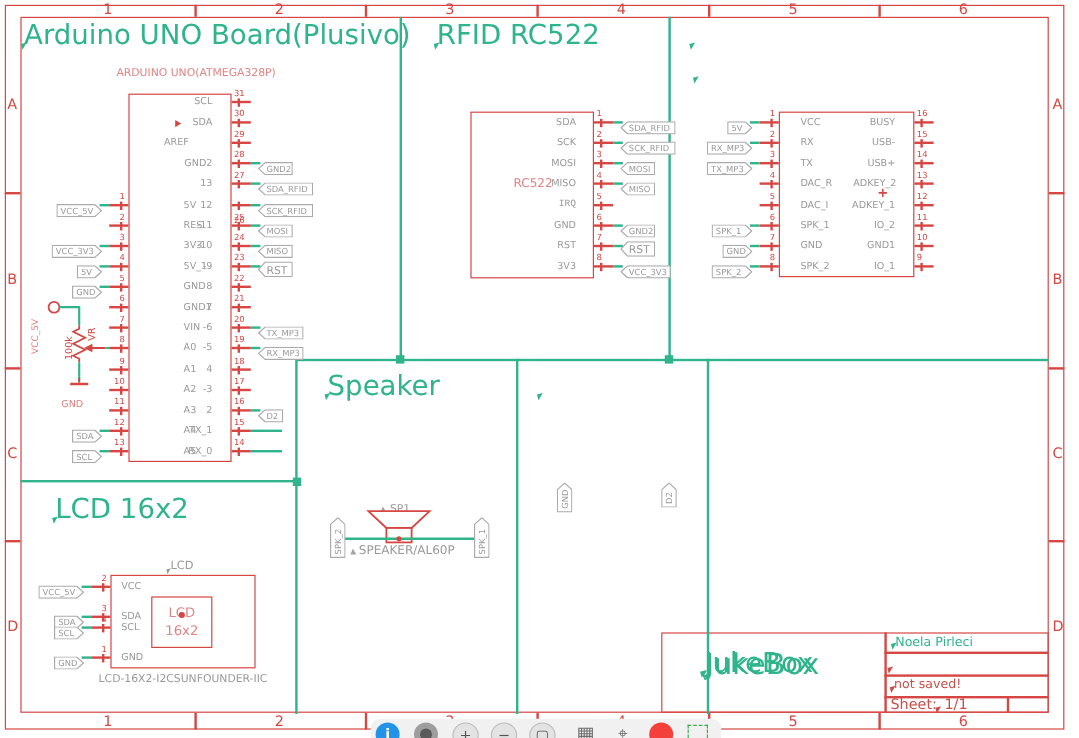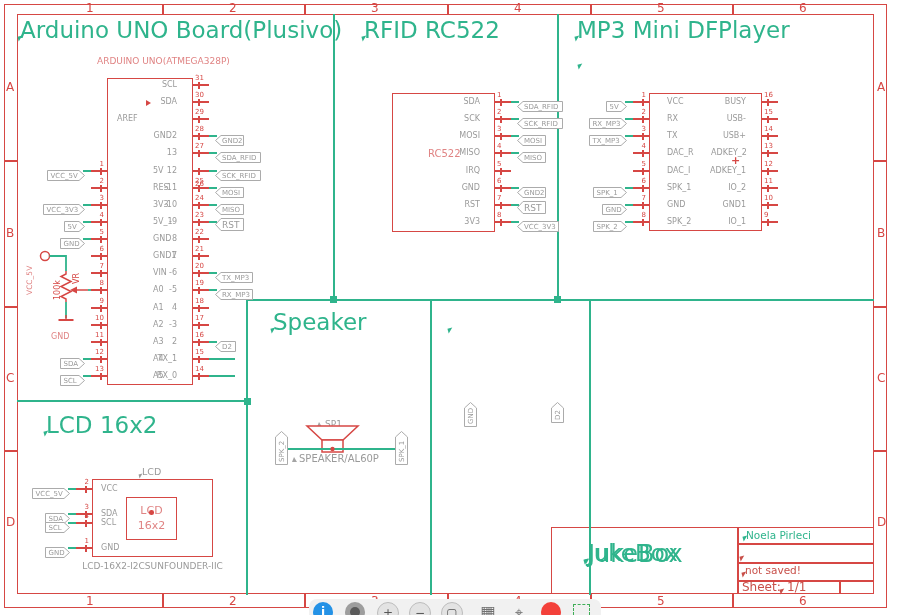--- a/index.html
+++ b/index.html
@@ -113,21 +113,20 @@
     <div class="abs gbg" style="left: 430px; top: 299px; width: 2px; height: 296px;"></div>
     <div class="abs gbg" style="left: 589px; top: 299px; width: 2px; height: 296px;"></div>
     <div class="abs gbg" style="left: 17px; top: 400px; width: 230px; height: 2px;"></div>
     <div class="abs gbg" style="left: 330px; top: 296px; width: 7px; height: 7px;"></div>
     <div class="abs gbg" style="left: 554px; top: 296px; width: 7px; height: 7px;"></div>
     <div class="abs gbg" style="left: 243.5px; top: 397.5px; width: 7px; height: 7px;"></div>
     <div class="abs title" style="left: 20px; top: 18px;">Arduino UNO Board(Plusivo)</div>
     <div class="abs anch" style="left: 18px; top: 36px;"></div>
     <div class="abs title" style="left: 364px; top: 18px;">RFID RC522</div>
     <div class="abs anch" style="left: 362px; top: 36px;"></div>
-    <div class="abs title" style="left: 577px; top: 18px;">MP3 Mini DFPlayer</div>
     <div class="abs anch" style="left: 575px; top: 36px;"></div>
     <div class="abs title" style="left: 273px; top: 310px;">Speaker</div>
     <div class="abs anch" style="left: 271px; top: 328px;"></div>
     <div class="abs anch" style="left: 448px; top: 328px;"></div>
     <div class="abs title" style="left: 46px; top: 413px;">LCD 16x2</div>
     <div class="abs anch" style="left: 44px; top: 431px;"></div>
     <div class="abs title" style="left: 587px; top: 541px;">JukeBox</div>
     <div class="abs anch" style="left: 585px; top: 559px;"></div>
     <div class="abs anch" style="left: 578px; top: 64px;"></div>
     <div class="abs ic-box" style="left: 107px; top: 78px; width: 86px; height: 307px;"></div>
@@ -218,21 +217,21 @@
     <div class="abs rbg" style="left: 198px; top: 81.5px; width: 1.5px; height: 7px;"></div>
     <div class="abs pin-num" style="left: 195px; top: 75px; width: 18px;">31</div>
     <div class="abs pin-name" style="left: 117px; top: 81px; width: 60px; text-align: right;">SCL</div>
     <div class="abs rbg" style="left: 193px; top: 101.25px; width: 16px; height: 1.5px;"></div>
     <div class="abs rbg" style="left: 198px; top: 98.5px; width: 1.5px; height: 7px;"></div>
     <div class="abs pin-num" style="left: 195px; top: 92px; width: 18px;">30</div>
     <div class="abs pin-name" style="left: 117px; top: 98px; width: 60px; text-align: right;">SDA</div>
     <div class="abs rbg" style="left: 193px; top: 118.25px; width: 16px; height: 1.5px;"></div>
     <div class="abs rbg" style="left: 198px; top: 115.5px; width: 1.5px; height: 7px;"></div>
     <div class="abs pin-num" style="left: 195px; top: 109px; width: 18px;">29</div>
-    <div class="abs pin-name" style="left: 117px; top: 115px; width: 60px; text-align: left;">AREF</div>
+    <div class="abs pin-name" style="left: 117px; top: 115px; width: 60px; text-align: center;">AREF</div>
     <div class="abs rbg" style="left: 193px; top: 135.25px; width: 16px; height: 1.5px;"></div>
     <div class="abs rbg" style="left: 198px; top: 132.5px; width: 1.5px; height: 7px;"></div>
     <div class="abs pin-num" style="left: 195px; top: 126px; width: 18px;">28</div>
     <div class="abs pin-name" style="left: 117px; top: 132px; width: 60px; text-align: right;">GND2</div>
     <div class="abs gbg" style="left: 209px; top: 135px; width: 8px; height: 2px;"></div>
     <div class="abs" style="left: 215px; top: 130.5px; width: 29px; height: 11px;"><svg width="29" height="11" xmlns="http://www.w3.org/2000/svg">
         <polygon points="0.5,5.5 6,0.5 28.5,0.5 28.5,10.5 6,10.5" fill="#ffffff" stroke="#ababab" stroke-width="1"></polygon>
         <text x="7" y="8" font-size="7" fill="#9a9a9a">GND2</text>
       </svg></div>
     <div class="abs rbg" style="left: 193px; top: 152.25px; width: 16px; height: 1.5px;"></div>
@@ -367,21 +366,21 @@
     <div class="abs pin-num" style="left: 497px; top: 143px; width: 18px;">4</div>
     <div class="abs pin-name" style="left: 420px; top: 149px; width: 60px; text-align: right;">MISO</div>
     <div class="abs gbg" style="left: 511px; top: 152px; width: 8px; height: 2px;"></div>
     <div class="abs" style="left: 517px; top: 147.5px; width: 29px; height: 11px;"><svg width="29" height="11" xmlns="http://www.w3.org/2000/svg">
         <polygon points="0.5,5.5 6,0.5 28.5,0.5 28.5,10.5 6,10.5" fill="#ffffff" stroke="#ababab" stroke-width="1"></polygon>
         <text x="7" y="8" font-size="7" fill="#9a9a9a">MISO</text>
       </svg></div>
     <div class="abs rbg" style="left: 495px; top: 170.25px; width: 16px; height: 1.5px;"></div>
     <div class="abs rbg" style="left: 500px; top: 167.5px; width: 1.5px; height: 7px;"></div>
     <div class="abs pin-num" style="left: 497px; top: 161px; width: 18px;">5</div>
-    <div class="abs pin-name" style="left: 420px; top: 167px; width: 60px; text-align: right;">IRQ</div>
+    <div class="abs pin-name" style="left: 420px; top: 167px; width: 60px; text-align: right; font-family: Liberation Mono, monospace;">IRQ</div>
     <div class="abs rbg" style="left: 495px; top: 187.25px; width: 16px; height: 1.5px;"></div>
     <div class="abs rbg" style="left: 500px; top: 184.5px; width: 1.5px; height: 7px;"></div>
     <div class="abs pin-num" style="left: 497px; top: 178px; width: 18px;">6</div>
     <div class="abs pin-name" style="left: 420px; top: 184px; width: 60px; text-align: right;">GND</div>
     <div class="abs gbg" style="left: 511px; top: 187px; width: 8px; height: 2px;"></div>
     <div class="abs" style="left: 517px; top: 182.5px; width: 29px; height: 11px;"><svg width="29" height="11" xmlns="http://www.w3.org/2000/svg">
         <polygon points="0.5,5.5 6,0.5 28.5,0.5 28.5,10.5 6,10.5" fill="#ffffff" stroke="#ababab" stroke-width="1"></polygon>
         <text x="7" y="8" font-size="7" fill="#9a9a9a">GND2</text>
       </svg></div>
     <div class="abs rbg" style="left: 495px; top: 204.25px; width: 16px; height: 1.5px;"></div>

